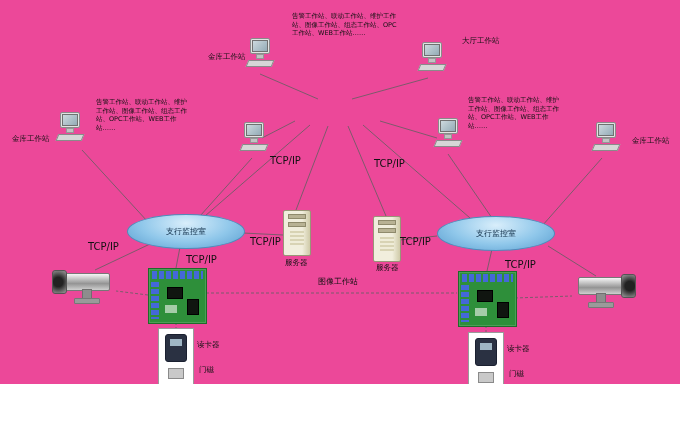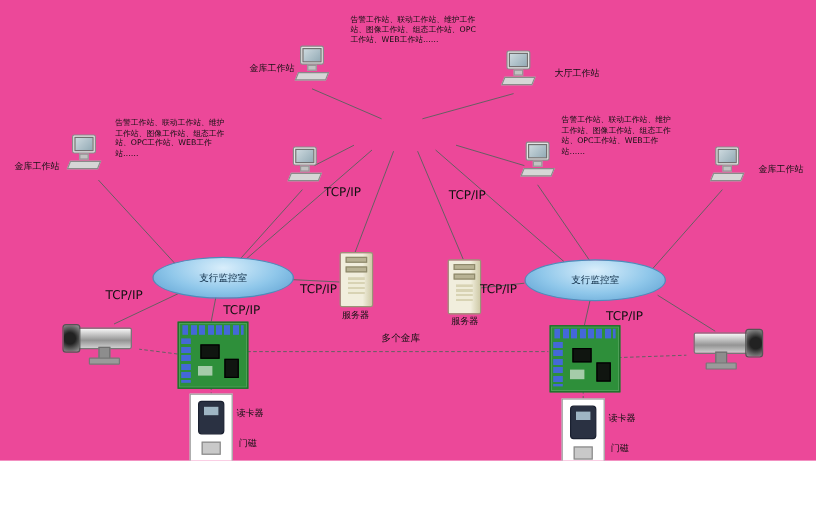--- a/index.html
+++ b/index.html
@@ -143,21 +143,21 @@
   </div>
   <div class="ws" style="left:592px;top:122px">
     <div class="monitor">
         <div class="screen"></div>
       </div>
     <div class="stand"></div>
     <div class="kbd"></div>
   </div>
 
   <div class="lbl" style="left:208px;top:52px">金库工作站</div>
-  <div class="lbl" style="left:462px;top:56px">大厅工作站</div>
+  <div class="lbl" style="left:462px;top:36px">大厅工作站</div>
   <div class="lbl" style="left:12px;top:134px">金库工作站</div>
   <div class="lbl" style="left:632px;top:136px">金库工作站</div>
 
   <div class="server" style="left:283px;top:210px">
     <div class="srv-slot"></div>
     <div class="srv-slot"></div>
     <div class="srv-vent"></div>
   </div>
   <div class="server" style="left:373px;top:216px">
     <div class="srv-slot"></div>
@@ -168,21 +168,21 @@
   <div class="lbl" style="left:376px;top:263px">服务器</div>
 
   <div class="tcp" style="left:270px;top:155px">TCP/IP</div>
   <div class="tcp" style="left:374px;top:158px">TCP/IP</div>
   <div class="tcp" style="left:88px;top:241px">TCP/IP</div>
   <div class="tcp" style="left:250px;top:236px">TCP/IP</div>
   <div class="tcp" style="left:186px;top:254px">TCP/IP</div>
   <div class="tcp" style="left:400px;top:236px">TCP/IP</div>
   <div class="tcp" style="left:505px;top:259px">TCP/IP</div>
 
-  <div class="lbl" style="left:318px;top:276px;font-size:8px">多个金库</div>
+  <div class="lbl" style="left:318px;top:276px;font-size:8px">图像工作站</div>
 
   <div class="camera" style="left:52px;top:268px">
     <div class="cam-body"></div>
     <div class="cam-lens"></div>
     <div class="cam-mount"></div>
     <div class="cam-base"></div>
   </div>
   <div class="camera flip" style="left:572px;top:272px">
     <div class="cam-body"></div>
     <div class="cam-lens"></div>

